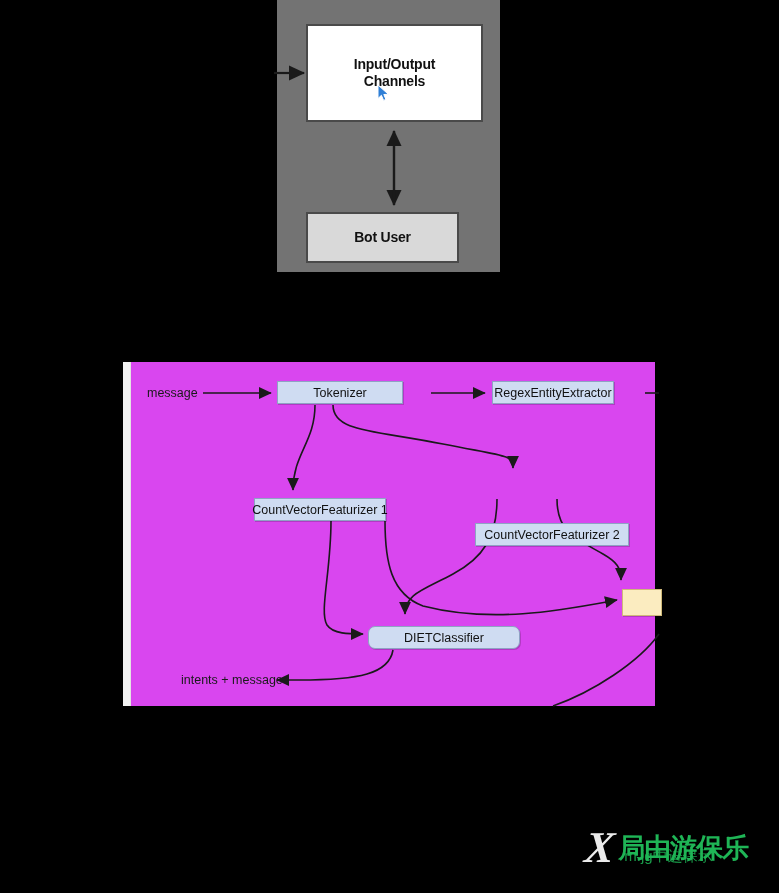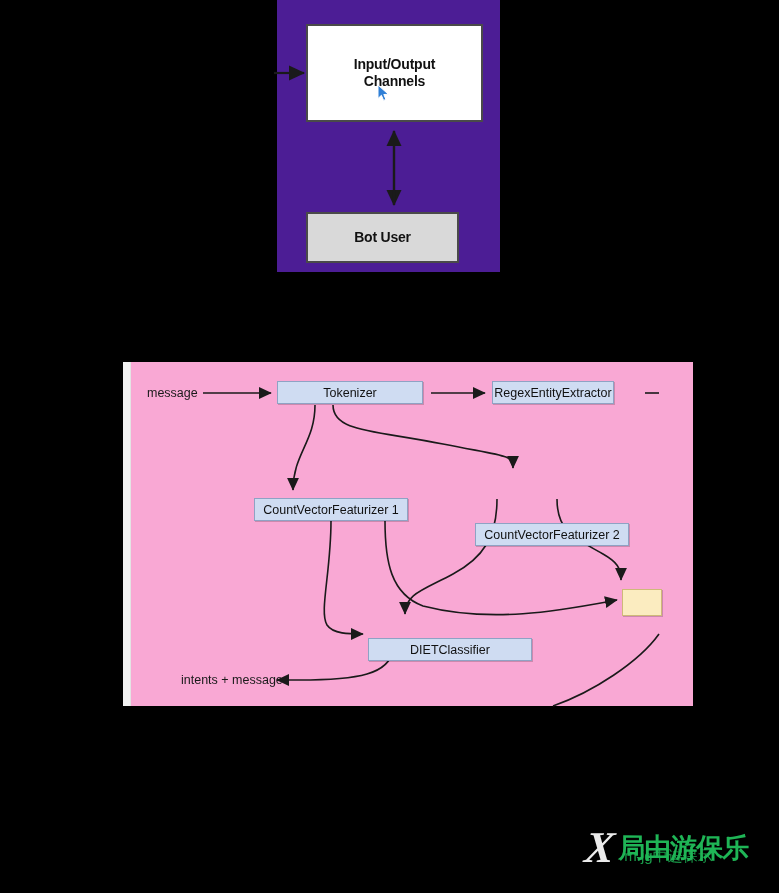--- a/index.html
+++ b/index.html
@@ -2,36 +2,36 @@
 <html><head>
 <meta charset="utf-8">
 <style>
   html,body{margin:0;padding:0;background:#000;}
   body{
     width:779px;height:893px;position:relative;overflow:hidden;
     font-family:"Liberation Sans", sans-serif;
   }
 
   
-  .panel{position:absolute;background:#4c1d95;}
+  .panel{position:absolute;background:#737373;}
 
   
   #top-panel{left:277px;top:0px;width:223px;height:272px;}
   .io-box{
     position:absolute;box-sizing:border-box;
     border:2px solid #4a4a4a;background:#ffffff;
     display:flex;align-items:center;justify-content:center;
     text-align:center;font-weight:bold;color:#111;
     font-size:14px;line-height:1.25;letter-spacing:-0.2px;
   }
   #io-channels-box{left:29px;top:24px;width:177px;height:98px;}
   #bot-user-box{left:29px;top:212px;width:153px;height:51px;background:#d9d9d9;}
 
   
-  #bottom-panel{left:123px;top:362px;width:532px;height:344px;background:#f9a8d4;padding-left:38px;}
+  #bottom-panel{left:123px;top:362px;width:532px;height:344px;background:#d946ef;}
   #bottom-panel .edge-strip{
     position:absolute;left:0;top:0;width:7px;height:100%;
     background:#f2f2f2;border-right:1px solid #e4e4e4;
   }
   .node{
     position:absolute;box-sizing:border-box;
     border:1px solid #8fa2c4;background:#cfdcf2;
     display:flex;align-items:center;justify-content:center;
     color:#111;font-size:12.5px;white-space:nowrap;
     box-shadow:1px 1px 0 rgba(0,0,0,0.18);
@@ -133,37 +133,37 @@
 
     <path class="ln" d="M270,288 C266,312 236,318 176,318 L154,318" marker-end="url(#ah)"></path>
 
     <path class="ln" d="M536,272 C516,300 470,330 430,344"></path>
   </svg>
 
   <div class="flowlabel" style="left:24px;top:24px;">message</div>
 
   <div class="flowlabel" style="left:58px;top:311px;">intents + message</div>
 
-  <div class="node" style="left:154px;top:19px;width:146px;height:23px;">
+  <div class="node" style="left:154px;top:19px;width:126px;height:23px;">
     <span>Tokenizer</span>
   </div>
 
   <div class="node" style="left:369px;top:19px;width:122px;height:23px;">
     <span>RegexEntityExtractor</span>
   </div>
 
-  <div class="node" style="left:131px;top:136px;width:154px;height:23px;">
+  <div class="node" style="left:131px;top:136px;width:132px;height:23px;">
     <span>CountVectorFeaturizer 1</span>
   </div>
 
   <div class="node" style="left:352px;top:113px;width:154px;height:23px;margin-top:48px;">
     <span>CountVectorFeaturizer 2</span>
   </div>
 
-  <div class="node" style="left:245px;top:276px;width:164px;height:23px;">
+  <div class="node" style="left:245px;top:264px;width:152px;height:23px;border-radius:7px;">
     <span>DIETClassifier</span>
   </div>
 
   <div class="node accent" style="left:499px;top:227px;width:40px;height:27px;">
     <span></span>
   </div>
 </div>
 
 <div id="watermark">
   <span class="wm-x">X</span>

